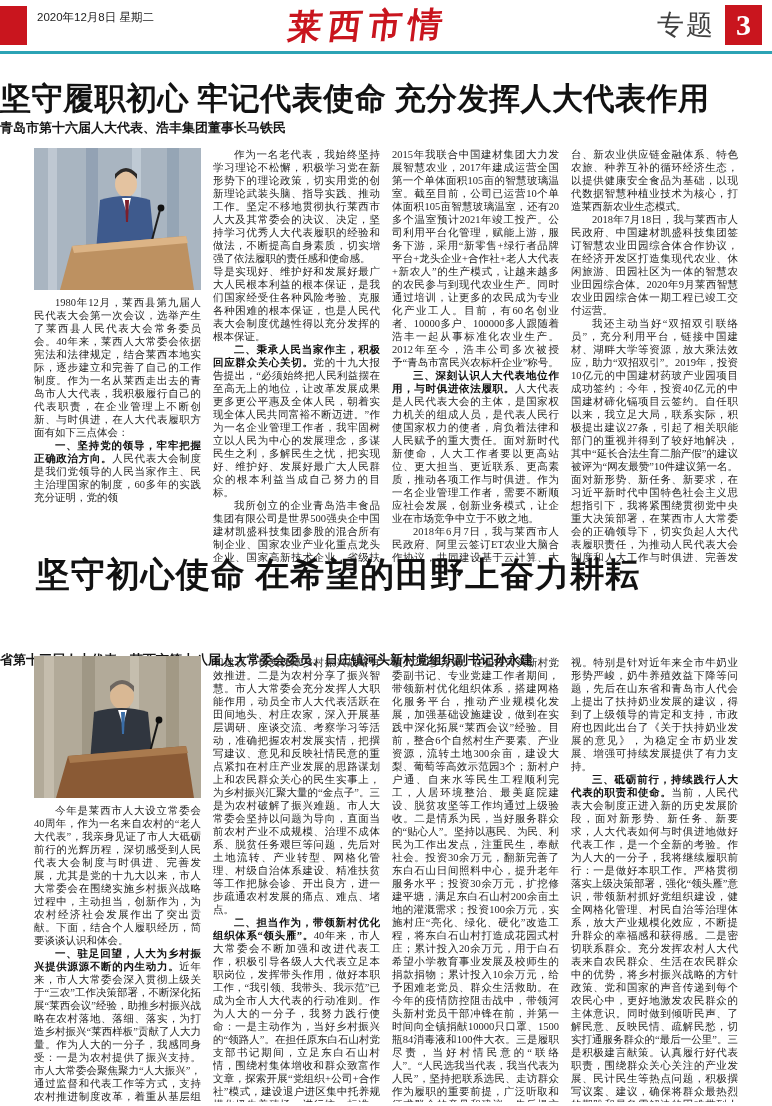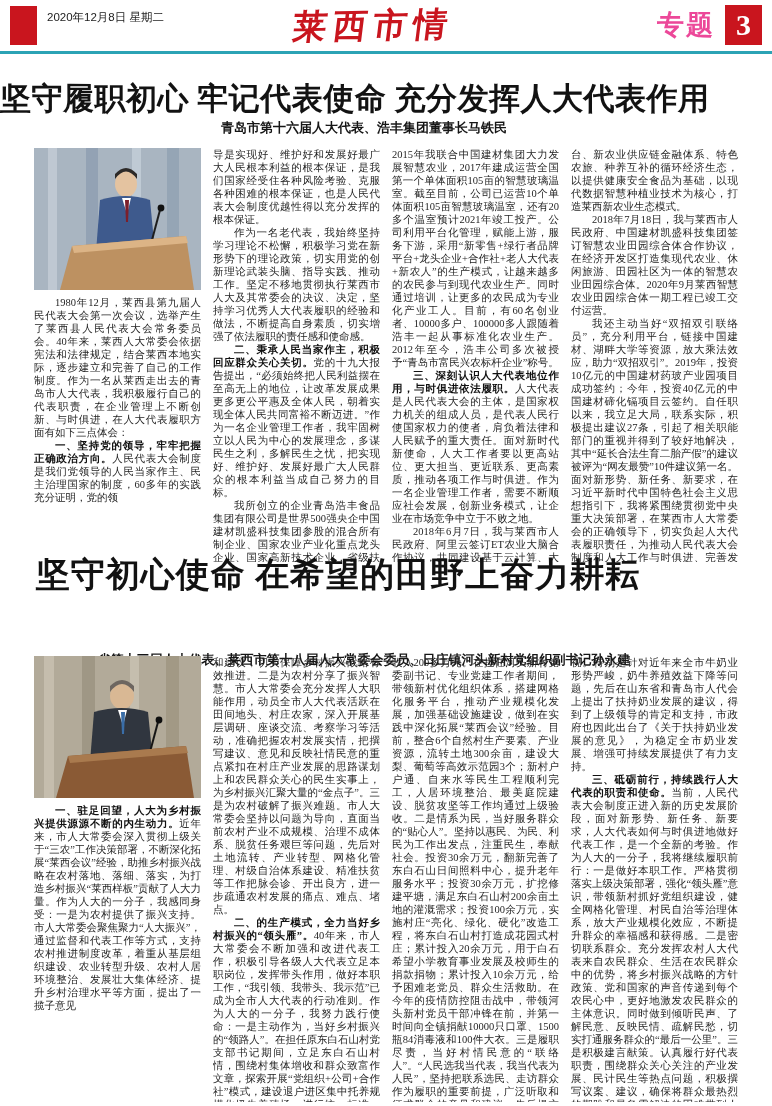--- a/index.html
+++ b/index.html
@@ -2,40 +2,40 @@
 <html><head>
 <meta charset="utf-8">
 <style>
   html,body{margin:0;padding:0;background:#e9e9e9;}
   .page{
     position:relative;width:772px;height:1106px;margin:0 auto;
     background:#ffffff;overflow:hidden;
     font-family:"Liberation Serif","DejaVu Serif",serif;color:#222;
   }
   
-  .masthead-bar{position:absolute;top:5px;left:10px;right:10px;height:46px;padding-left:8px;}
+  .masthead-bar{position:absolute;top:5px;left:0;right:10px;height:46px;padding-left:8px;}
   .corner-block{position:absolute;left:0;top:1px;width:27px;height:39px;background:#c9151e;}
   .issue-info{position:absolute;left:37px;top:4px;font-family:"Liberation Sans",sans-serif;
     font-size:11.5px;line-height:17px;color:#1c1c1c;white-space:nowrap;}
   .masthead{position:absolute;left:50%;top:-2px;transform:translateX(-58%);
     color:#c9151e;font-weight:bold;font-size:34px;letter-spacing:6px;white-space:nowrap;}
   .masthead span{display:inline-block;transform:skewX(-8deg) rotate(-1deg);}
   .section-group{position:absolute;right:0;top:0;display:flex;align-items:center;gap:10px;}
-  .section-label{font-family:"Liberation Sans",sans-serif;font-weight:bold;font-size:27px;
-    color:#ec4899;letter-spacing:2px;}
+  .section-label{font-family:"Liberation Sans",sans-serif;font-weight:normal;font-size:27px;
+    color:#404040;letter-spacing:2px;}
   .page-number-box{width:37px;height:40px;background:#c9151e;color:#fff;
     font-family:"Liberation Serif",serif;font-weight:bold;font-size:30px;
     display:flex;align-items:center;justify-content:center;}
   .header-rule{position:absolute;top:51px;left:0;width:772px;height:3px;background:#2ba3b5;}
   
   .headline{position:absolute;left:0;width:676px;text-align:center;
     font-weight:bold;color:#121212;white-space:nowrap;}
   .headline-1{top:78px;font-size:31px;letter-spacing:0.5px;}
   .headline-2{top:552px;font-size:34px;letter-spacing:1px;}
-  .byline{position:absolute;left:0;width:728px;text-align:center;
+  .byline{position:absolute;left:0;width:728px;
     font-family:"Liberation Sans",sans-serif;font-weight:bold;color:#161616;}
   .byline-1{top:119px;font-size:13px;}
   .byline-2{top:631px;font-size:13px;margin-top:20px;}
   .article-body{position:absolute;left:34px;width:704px;display:flex;gap:12px;}
   .body-1{top:148px;height:414px;}
   .body-2{top:656px;height:446px;}
   .col{width:167px;height:100%;overflow:hidden;}
   .photo{width:167px;height:142px;margin-bottom:6px;}
   .photo svg{display:block;}
   .para{margin:0;font-size:10.5px;line-height:13px;text-align:justify;
@@ -85,22 +85,22 @@
           <polygon points="38,98 152,88 160,142 26,142" fill="#bd9161"></polygon>
           <polygon points="38,98 152,88 154,95 40,105" fill="#dcb486"></polygon>
         </svg>
       </div>
       <div class="col-text">
           <p class="para">1980年12月，莱西县第九届人民代表大会第一次会议，选举产生了莱西县人民代表大会常务委员会。40年来，莱西人大常委会依据宪法和法律规定，结合莱西本地实际，逐步建立和完善了自己的工作制度。作为一名从莱西走出去的青岛市人大代表，我积极履行自己的代表职责，在企业管理上不断创新、与时俱进，在人大代表履职方面有如下三点体会：</p>
           <p class="para"><b>一、坚持党的领导，牢牢把握正确政治方向。</b>人民代表大会制度是我们党领导的人民当家作主、民主治理国家的制度，60多年的实践充分证明，党的领</p>
         </div>
     </div>
     <div class="col col-text">
+        <p class="para">作为一名老代表，我始终坚持学习理论不松懈，积极学习党在新形势下的理论政策，切实用党的创新理论武装头脑、指导实践、推动工作。坚定不移地贯彻执行莱西市人大及其常委会的决议、决定，坚持学习优秀人大代表履职的经验和做法，不断提高自身素质，切实增强了依法履职的责任感和使命感。</p>
         <p class="para cont">导是实现好、维护好和发展好最广大人民根本利益的根本保证，是我们国家经受住各种风险考验、克服各种困难的根本保证，也是人民代表大会制度优越性得以充分发挥的根本保证。</p>
-        <p class="para">作为一名老代表，我始终坚持学习理论不松懈，积极学习党在新形势下的理论政策，切实用党的创新理论武装头脑、指导实践、推动工作。坚定不移地贯彻执行莱西市人大及其常委会的决议、决定，坚持学习优秀人大代表履职的经验和做法，不断提高自身素质，切实增强了依法履职的责任感和使命感。</p>
         <p class="para"><b>二、秉承人民当家作主，积极回应群众关心关切。</b>党的十九大报告提出，“必须始终把人民利益摆在至高无上的地位，让改革发展成果更多更公平惠及全体人民，朝着实现全体人民共同富裕不断迈进。”作为一名企业管理工作者，我牢固树立以人民为中心的发展理念，多谋民生之利，多解民生之忧，把实现好、维护好、发展好最广大人民群众的根本利益当成自己努力的目标。</p>
         <p class="para">我所创立的企业青岛浩丰食品集团有限公司是世界500强央企中国建材凯盛科技集团参股的混合所有制企业、国家农业产业化重点龙头企业、国家高新技术企业，省级扶贫龙头企业。公司在山东、上海、福建、河北等地建立了12处总面积2万余亩的自有基地，同时与农村合作社、家庭农场、种植大户等新型农业体合作，建立协议合作基地8万余亩。</p>
       </div>
     <div class="col col-text">
         <p class="para cont">2015年我联合中国建材集团大力发展智慧农业，2017年建成运营全国第一个单体面积105亩的智慧玻璃温室。截至目前，公司已运营10个单体面积105亩智慧玻璃温室，还有20多个温室预计2021年竣工投产。公司利用平台化管理，赋能上游，服务下游，采用“新零售+绿行者品牌平台+龙头企业+合作社+老人大代表+新农人”的生产模式，让越来越多的农民参与到现代农业生产。同时通过培训，让更多的农民成为专业化产业工人。目前，有60名创业者、10000多户、100000多人跟随着浩丰一起从事标准化农业生产。2012年至今，浩丰公司多次被授予“青岛市富民兴农标杆企业”称号。</p>
         <p class="para"><b>三、深刻认识人大代表地位作用，与时俱进依法履职。</b>人大代表是人民代表大会的主体，是国家权力机关的组成人员，是代表人民行使国家权力的使者，肩负着法律和人民赋予的重大责任。面对新时代新使命，人大工作者要以更高站位、更大担当、更近联系、更高素质，推动各项工作与时俱进。作为一名企业管理工作者，需要不断顺应社会发展，创新业务模式，让企业在市场竞争中立于不败之地。</p>
         <p class="para">2018年6月7日，我与莱西市人民政府、阿里云签订ET农业大脑合作协议，共同建设基于云计算、大数据和人工智能技术的种植技术体系、农业大脑中台、农业食品安全、农产品大贸易平</p>
       </div>
     <div class="col col-text">
         <p class="para cont">台、新农业供应链金融体系、特色农旅、种养互补的循环经济生态，以提供健康安全食品为基础，以现代数据智慧种植业技术为核心，打造莱西新农业生态模式。</p>
@@ -126,26 +126,27 @@
           <path d="M60 56 Q88 48 114 56 L119 106 L56 106 Z" fill="#30363f"></path>
           <polygon points="84,54 93,54 89,70 " fill="#ffffff"></polygon>
           <polygon points="87,56 91,56 90,78 88,78" fill="#3a6ea8"></polygon>
           <line x1="124" y1="66" x2="116" y2="96" stroke="#151515" stroke-width="2"></line>
           <circle cx="125" cy="64" r="3.4" fill="#0e0e0e"></circle>
           <polygon points="34,100 152,90 160,142 22,142" fill="#8a5a35"></polygon>
           <polygon points="34,100 152,90 154,97 36,107" fill="#a97a4e"></polygon>
         </svg>
       </div>
       <div class="col-text">
+          <p class="para">今年是莱西市人大设立常委会40周年，作为一名来自农村的“老人大代表”，我亲身见证了市人大砥砺前行的光辉历程，深切感受到人民代表大会制度与时俱进、完善发展，尤其是党的十九大以来，市人大常委会在围绕实施乡村振兴战略过程中，主动担当，创新作为，为农村经济社会发展作出了突出贡献。下面，结合个人履职经历，简要谈谈认识和体会。</p>
           <p class="para"><b>一、驻足回望，人大为乡村振兴提供源源不断的内生动力。</b>近年来，市人大常委会深入贯彻上级关于“三农”工作决策部署，不断深化拓展“莱西会议”经验，助推乡村振兴战略在农村落地、落细、落实，为打造乡村振兴“莱西样板”贡献了人大力量。作为人大的一分子，我感同身受：一是为农村提供了振兴支持。市人大常委会聚焦聚力“人大振兴”，通过监督和代表工作等方式，支持农村推进制度改革，着重从基层组织建设、农业转型升级、农村人居环境整治、发展壮大集体经济、提升乡村治理水平等方面，提出了一揽子意见</p>
         </div>
     </div>
     <div class="col col-text">
         <p class="para cont">和建议，切实保障乡村振兴战略有效推进。二是为农村分享了振兴智慧。市人大常委会充分发挥人大职能作用，动员全市人大代表活跃在田间地头、村庄农家，深入开展基层调研、座谈交流、考察学习等活动，准确把握农村发展实情，把撰写建议、意见和反映社情民意的重点紧扣在村庄产业发展的思路谋划上和农民群众关心的民生实事上，为乡村振兴汇聚大量的“金点子”。三是为农村破解了振兴难题。市人大常委会坚持以问题为导向，直面当前农村产业不成规模、治理不成体系、脱贫任务艰巨等问题，先后对土地流转、产业转型、网格化管理、村级自治体系建设、精准扶贫等工作把脉会诊、开出良方，进一步疏通农村发展的痛点、难点、堵点。</p>
-        <p class="para"><b>二、的生产模式，全力当好乡村振兴的“领头雁”。</b>40年来，市人大常委会不断加强和改进代表工作，积极引导各级人大代表立足本职岗位，发挥带头作用，做好本职工作，“我引领、我带头、我示范”已成为全市人大代表的行动准则。作为人大的一分子，我努力践行使命：一是主动作为，当好乡村振兴的“领路人”。在担任原东白石山村党支部书记期间，立足东白石山村情，围绕村集体增收和群众致富作文章，探索开展“党组织+公司+合作社”模式，建设退户进区集中托养规模化奶牛养殖场，进行统一标准、统一饲养，推动30余散养户集中到养殖区；先后带领全村发展高效大棚43个，培育优质葡萄240多亩、优质大梨50亩，种植果园150亩，引进了钰兴磨具、玩具加工等企业5个，安排贫困户就业岗位100多个，每年为群众增加</p>
+        <p class="para"><b>二、担当作为，带领新村优化组织体系“领头雁”。</b>40年来，市人大常委会不断加强和改进代表工作，积极引导各级人大代表立足本职岗位，发挥带头作用，做好本职工作，“我引领、我带头、我示范”已成为全市人大代表的行动准则。作为人大的一分子，我努力践行使命：一是主动作为，当好乡村振兴的“领路人”。在担任原东白石山村党支部书记期间，立足东白石山村情，围绕村集体增收和群众致富作文章，探索开展“党组织+公司+合作社”模式，建设退户进区集中托养规模化奶牛养殖场，进行统一标准、统一饲养，推动30余散养户集中到养殖区；先后带领全村发展高效大棚43个，培育优质葡萄240多亩、优质大梨50亩，种植果园150亩，引进了钰兴磨具、玩具加工等企业5个，安排贫困户就业岗位100多个，每年为群众增加</p>
       </div>
     <div class="col col-text">
         <p class="para cont">收入200多万元。在担任河头新村党委副书记、专业党建工作者期间，带领新村优化组织体系，搭建网格化服务平台，推动产业规模化发展，加强基础设施建设，做到在实践中深化拓展“莱西会议”经验。目前，整合6个自然村生产要素、产业资源，流转土地300余亩，建设大梨、葡萄等高效示范园3个；新村户户通、自来水等民生工程顺利完工，人居环境整治、最美庭院建设、脱贫攻坚等工作均通过上级验收。二是情系为民，当好服务群众的“贴心人”。坚持以惠民、为民、利民为工作出发点，注重民生，奉献社会。投资30余万元，翻新完善了东白石山日间照料中心，提升老年服务水平；投资30余万元，扩挖修建平塘，满足东白石山村200余亩土地的灌溉需求；投资100余万元，实施村庄“亮化、绿化、硬化”改造工程，将东白石山村打造成花园式村庄；累计投入20余万元，用于白石希望小学教育事业发展及校师生的捐款捐物；累计投入10余万元，给予困难老党员、群众生活救助。在今年的疫情防控阻击战中，带领河头新村党员干部冲锋在前，并第一时间向全镇捐献10000只口罩、1500瓶84消毒液和100件大衣。三是履职尽责，当好村情民意的“联络人”。“人民选我当代表，我当代表为人民”，坚持把联系选民、走访群众作为履职的重要前提，广泛听取和征求群众的意见和建议，先后提交《关于对日庄镇驻地东西向中心街——青年路进行返修改造的建议》《关于加快推进粮改饲的建议》和《关于加大产芝水库周边乡镇等水源地退户进区力度的建议》等，均受到上级领导高度重</p>
       </div>
     <div class="col col-text">
         <p class="para cont">视。特别是针对近年来全市牛奶业形势严峻，奶牛养殖效益下降等问题，先后在山东省和青岛市人代会上提出了扶持奶业发展的建议，得到了上级领导的肯定和支持，市政府也因此出台了《关于扶持奶业发展的意见》，为稳定全市奶业发展、增强可持续发展提供了有力支持。</p>
         <p class="para"><b>三、砥砺前行，持续践行人大代表的职责和使命。</b>当前，人民代表大会制度正进入新的历史发展阶段，面对新形势、新任务、新要求，人大代表如何与时俱进地做好代表工作，是一个全新的考验。作为人大的一分子，我将继续履职前行：一是做好本职工作。严格贯彻落实上级决策部署，强化“领头雁”意识，带领新村抓好党组织建设，健全网格化管理、村民自治等治理体系，放大产业规模化效应，不断提升群众的幸福感和获得感。二是密切联系群众。充分发挥农村人大代表来自农民群众、生活在农民群众中的优势，将乡村振兴战略的方针政策、党和国家的声音传递到每个农民心中，更好地激发农民群众的主体意识。同时做到倾听民声、了解民意、反映民情、疏解民愁，切实打通服务群众的“最后一公里”。三是积极建言献策。认真履行好代表职责，围绕群众关心关注的产业发展、民计民生等热点问题，积极撰写议案、建议，确保将群众最热烈的期盼和最急需解决的困难带到人代会上、反映到政府相关部门。</p>
       </div>
   </div>
 

